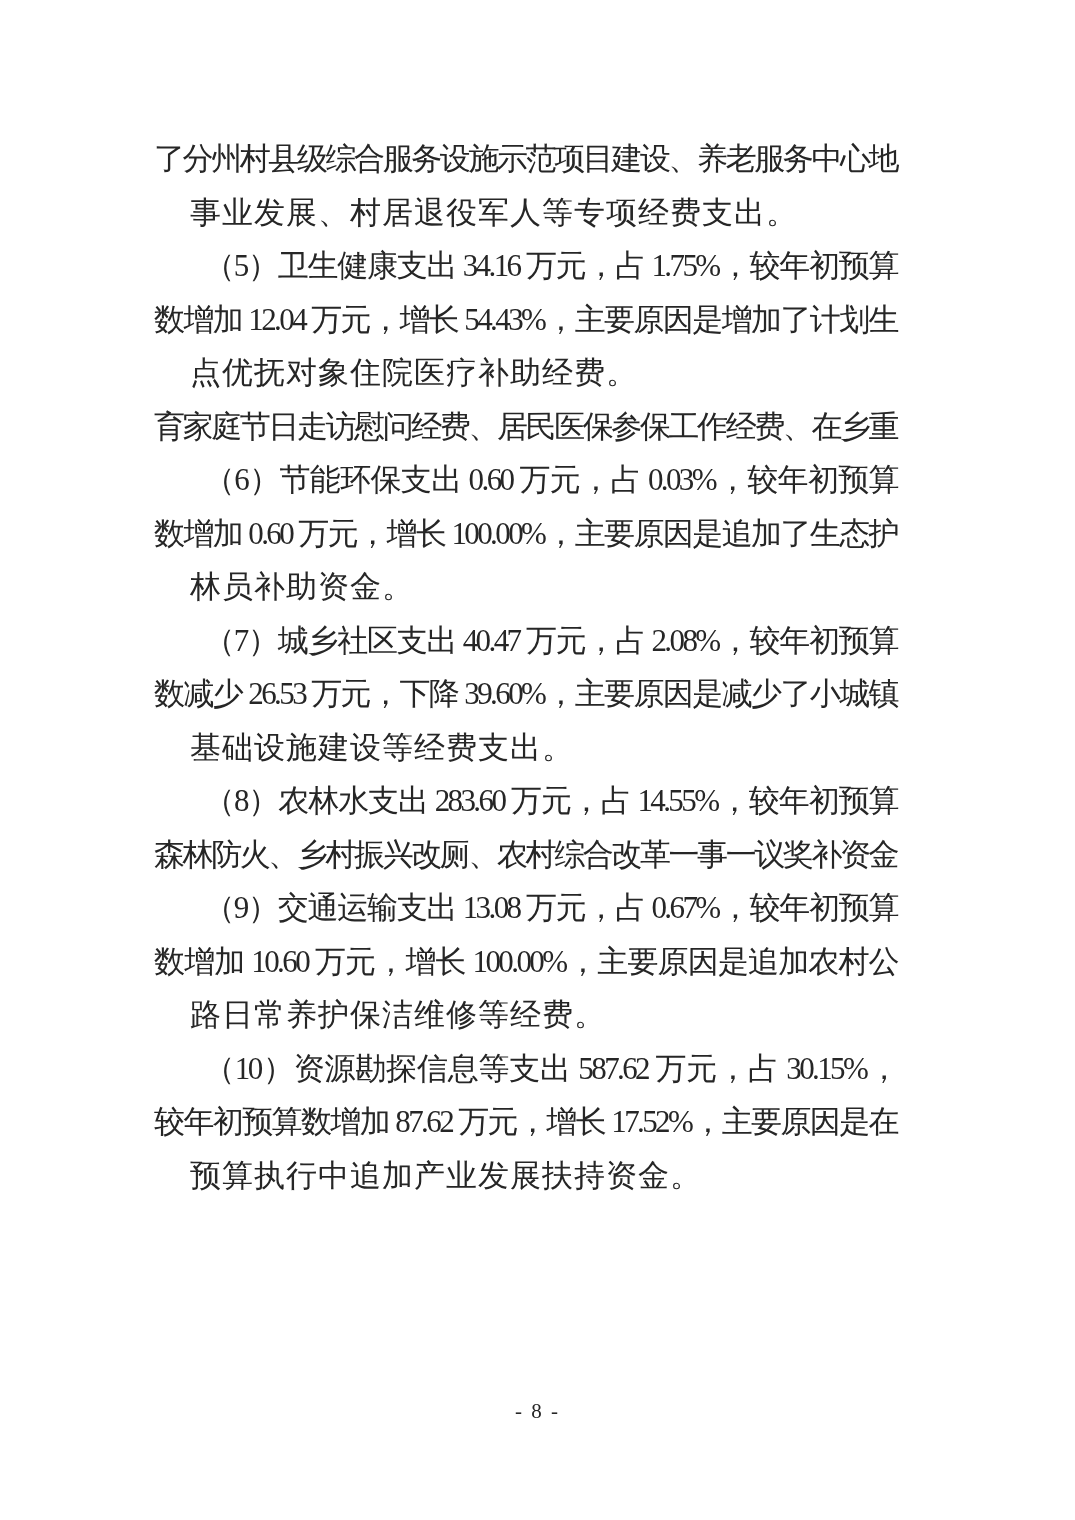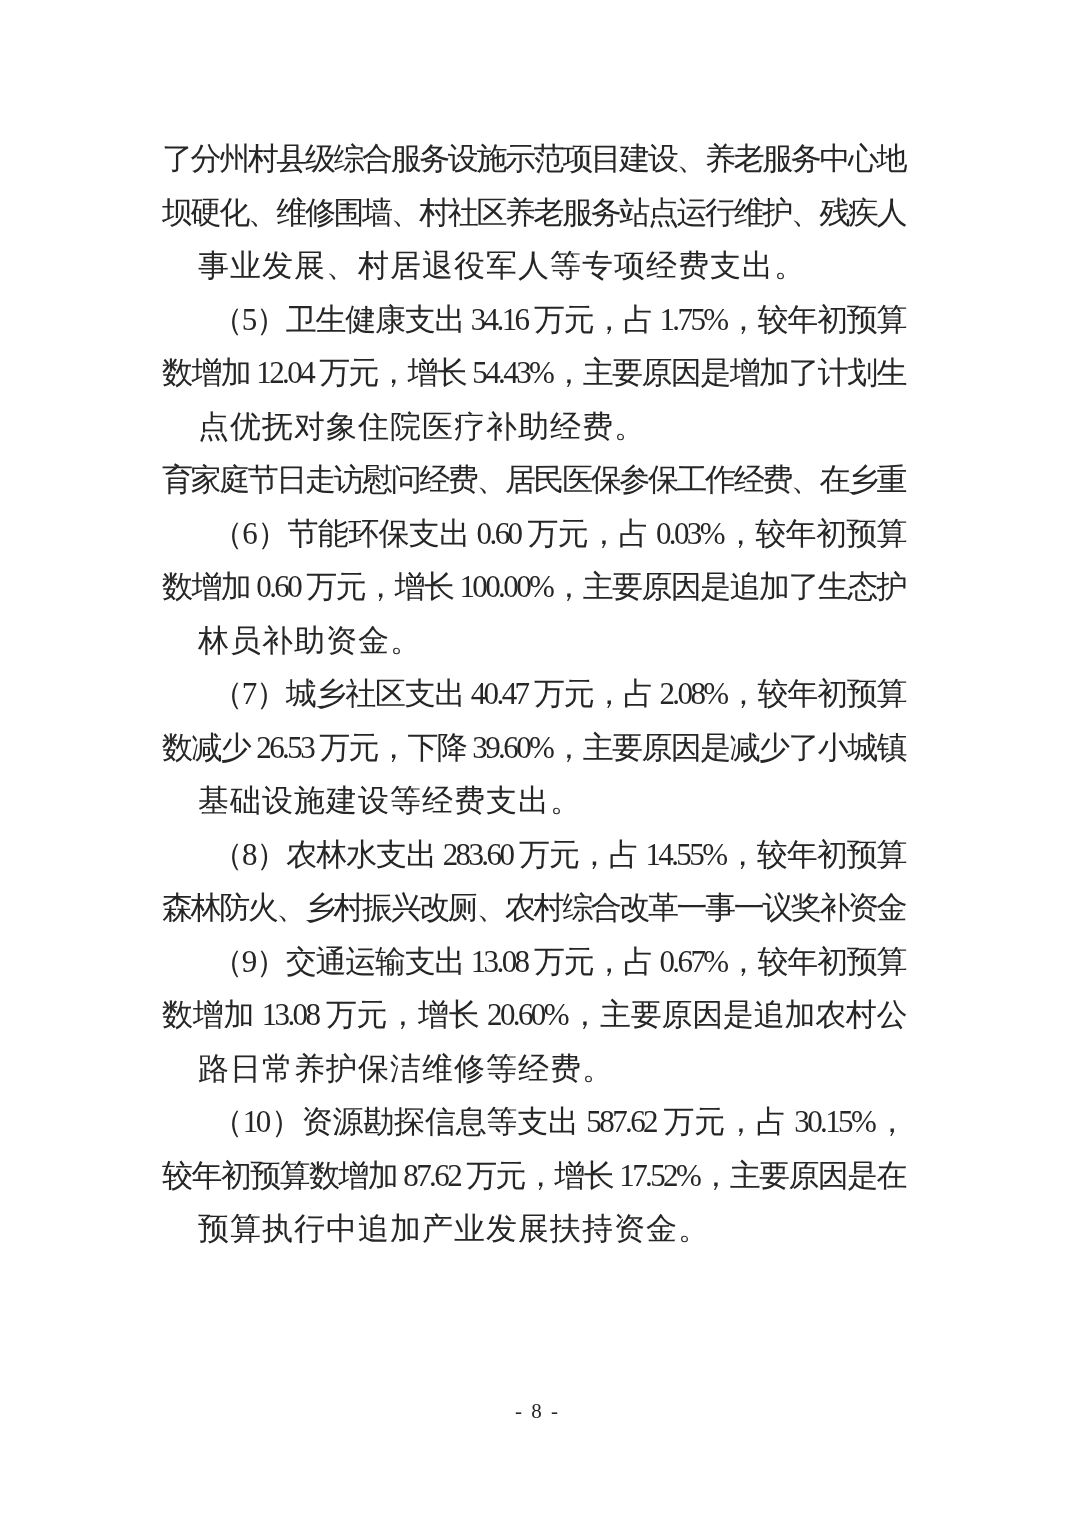--- a/index.html
+++ b/index.html
@@ -11,21 +11,21 @@
     position: relative;
     width: 1075px;
     height: 1520px;
     background: var(--page-bg, #ffffff);
     color: var(--text-color, #2a2a2a);
     font-family: "Liberation Serif", "DejaVu Serif", serif;
     overflow: hidden;
   }
   .textblock {
     position: absolute;
-    left: 162px;
+    left: 154px;
     top: 132px;
     width: 743px;
   }
   .line {
     height: 53.5px;
     line-height: 53.5px;
     font-size: 31px;
     font-weight: 400;
   }
   
@@ -57,41 +57,40 @@
     color: var(--text-color, #2a2a2a);
   }
 </style>
 </head>
 <body>
 
 <div class="page" style="--page-bg: #ffffff; --text-color: #262626;">
 
   <div class="textblock">
     <div class="line justify">了分州村县级综合服务设施示范项目建设、养老服务中心地</div>
-    <div class="line justify">坝硬化、维修围墙、村社区养老服务站点运行维护、残疾人</div>
     <div class="line end">事业发展、村居退役军人等专项经费支出。</div>
 
     <div class="line justify indent">（5）卫生健康支出 34.16 万元，占 1.75%，较年初预算</div>
     <div class="line justify">数增加 12.04 万元，增长 54.43%，主要原因是增加了计划生</div>
     <div class="line end">点优抚对象住院医疗补助经费。</div>
     <div class="line justify">育家庭节日走访慰问经费、居民医保参保工作经费、在乡重</div>
 
     <div class="line justify indent">（6）节能环保支出 0.60 万元，占 0.03%，较年初预算</div>
     <div class="line justify">数增加 0.60 万元，增长 100.00%，主要原因是追加了生态护</div>
     <div class="line end">林员补助资金。</div>
 
     <div class="line justify indent">（7）城乡社区支出 40.47 万元，占 2.08%，较年初预算</div>
     <div class="line justify">数减少 26.53 万元，下降 39.60%，主要原因是减少了小城镇</div>
     <div class="line end">基础设施建设等经费支出。</div>
 
     <div class="line justify indent">（8）农林水支出 283.60 万元，占 14.55%，较年初预算</div>
     <div class="line justify">森林防火、乡村振兴改厕、农村综合改革一事一议奖补资金</div>
 
     <div class="line justify indent">（9）交通运输支出 13.08 万元，占 0.67%，较年初预算</div>
-    <div class="line justify">数增加 13.08 万元，增长 20.60%，主要原因是追加农村公</div>
+    <div class="line justify">数增加 10.60 万元，增长 100.00%，主要原因是追加农村公</div>
     <div class="line end">路日常养护保洁维修等经费。</div>
 
     <div class="line justify indent">（10）资源勘探信息等支出 587.62 万元，占 30.15%，</div>
     <div class="line justify">较年初预算数增加 87.62 万元，增长 17.52%，主要原因是在</div>
     <div class="line end">预算执行中追加产业发展扶持资金。</div>
   </div>
 
   <div class="footer">- 8 -</div>
 
 </div>

